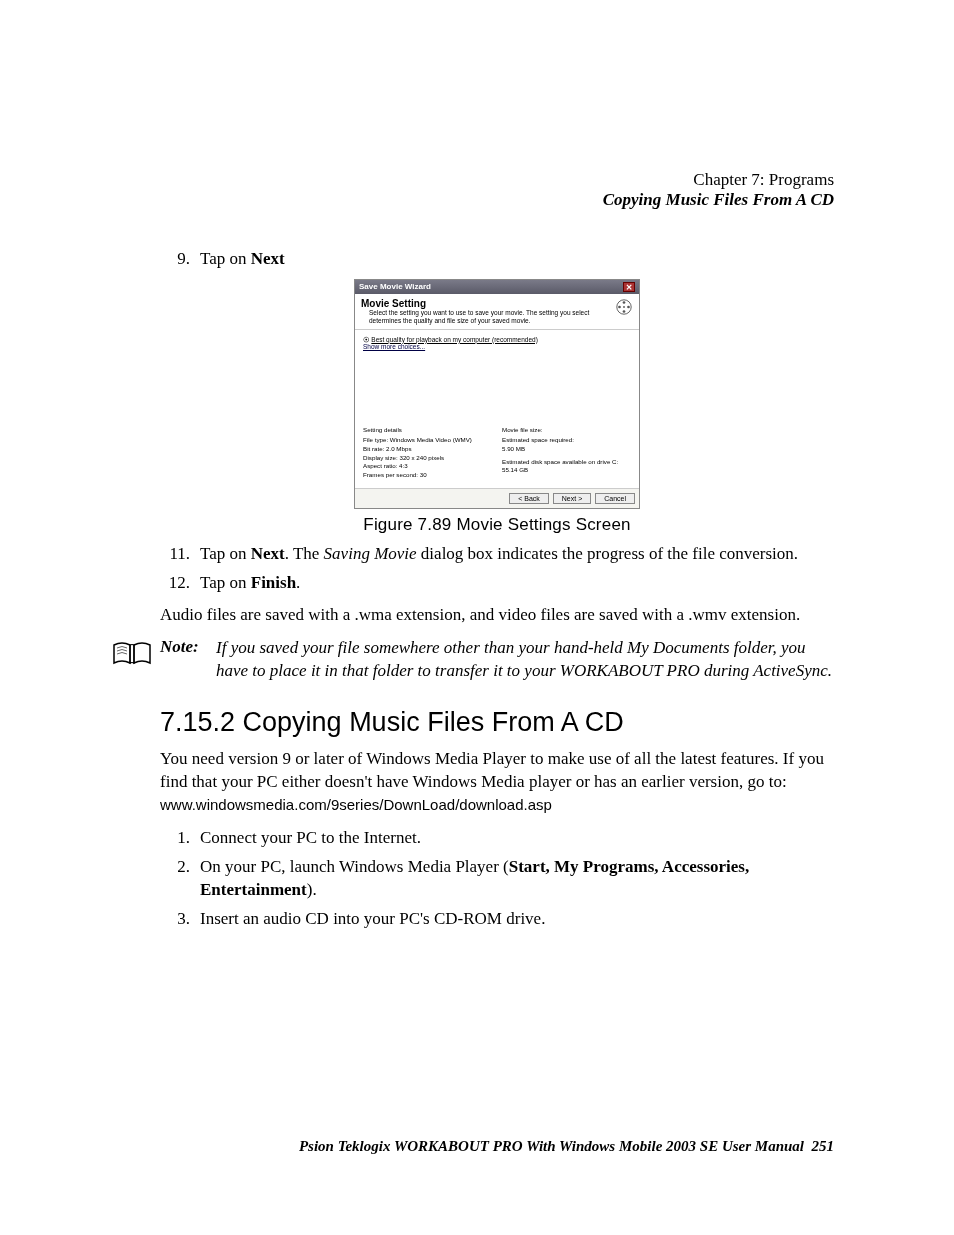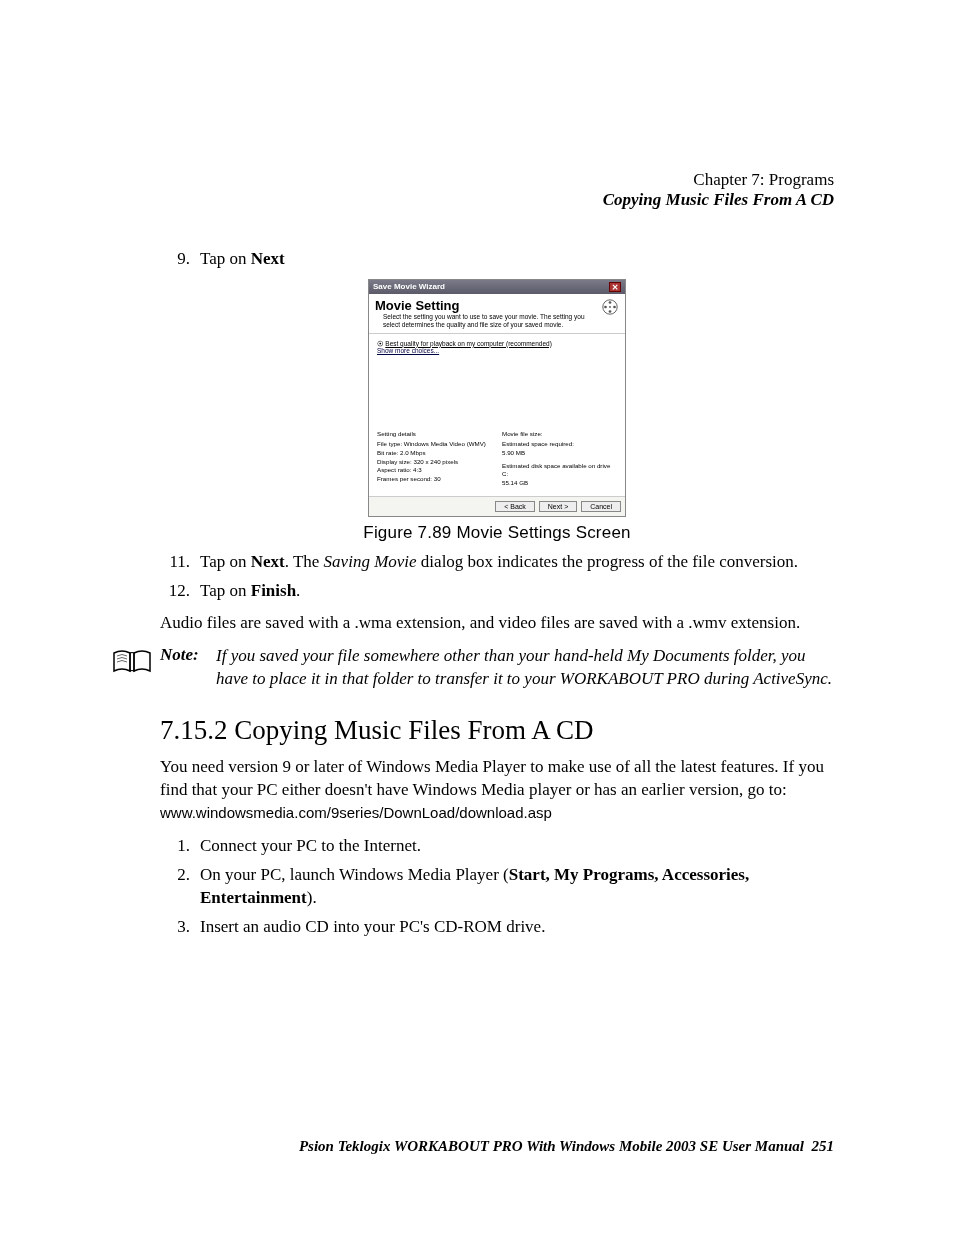--- a/index.html
+++ b/index.html
@@ -40,41 +40,41 @@
     font-size: 17px;
     margin-top: 6px;
     letter-spacing: 0.2px;
   }
   .para { font-size: 17px; line-height: 1.35; margin-top: 10px; }
   .note-row { display: flex; align-items: flex-start; margin-top: 10px; }
   .note-icon { width: 40px; flex: 0 0 40px; margin-left: -48px; margin-right: 8px; margin-top: 2px; }
   .note-label { font-style: italic; font-weight: bold; font-size: 17px; flex: 0 0 56px; }
   .note-text { font-style: italic; font-size: 17px; line-height: 1.35; flex: 1; }
   .h2 {
-    font-family: Liberation Serif, serif;
+    font-family: Liberation Sans, sans-serif;
     font-size: 27px;
     margin-top: 24px;
     margin-bottom: 8px;
   }
   .sans { font-family: "Trebuchet MS", Arial, sans-serif; font-size: 15px; }
   .footer {
     position: absolute;
     bottom: 80px;
     left: 160px;
     right: 120px;
     text-align: right;
     font-size: 15px;
     font-style: italic;
     font-weight: bold;
   }
   .footer .pg { font-style: italic; }
 
   
   .wizard {
-    width: 258px;
+    width: 286px;
     margin: 4px auto 0 auto;
     font-family: Tahoma, Arial, sans-serif;
     font-size: 7px;
     background: #fff;
     border: 1px solid #888;
     text-align: left;
   }
   .wizard .titlebar {
     background: linear-gradient(#7a7a88, #5a5a68);
     color: #fff;
@@ -94,21 +94,21 @@
     font-size: 8px;
     border: 1px solid #600;
   }
   .wizard .header-block {
     display: flex;
     padding: 4px 6px;
     border-bottom: 1px solid #ccc;
     background: #fff;
   }
   .wizard .header-text { flex: 1; }
-  .wizard .header-text .ht-title { font-weight: bold; font-size: 13px; }
+  .wizard .header-text .ht-title { font-weight: bold; font-size: 10px; }
   .wizard .header-text .ht-desc { font-size: 6.5px; padding-left: 8px; line-height: 1.2; }
   .wizard .film-icon {
     width: 18px; height: 18px; flex: 0 0 18px;
     margin-left: 6px;
   }
   .wizard .body {
     padding: 6px 8px;
     min-height: 92px;
   }
   .wizard .radio-row { font-size: 6.5px; }

